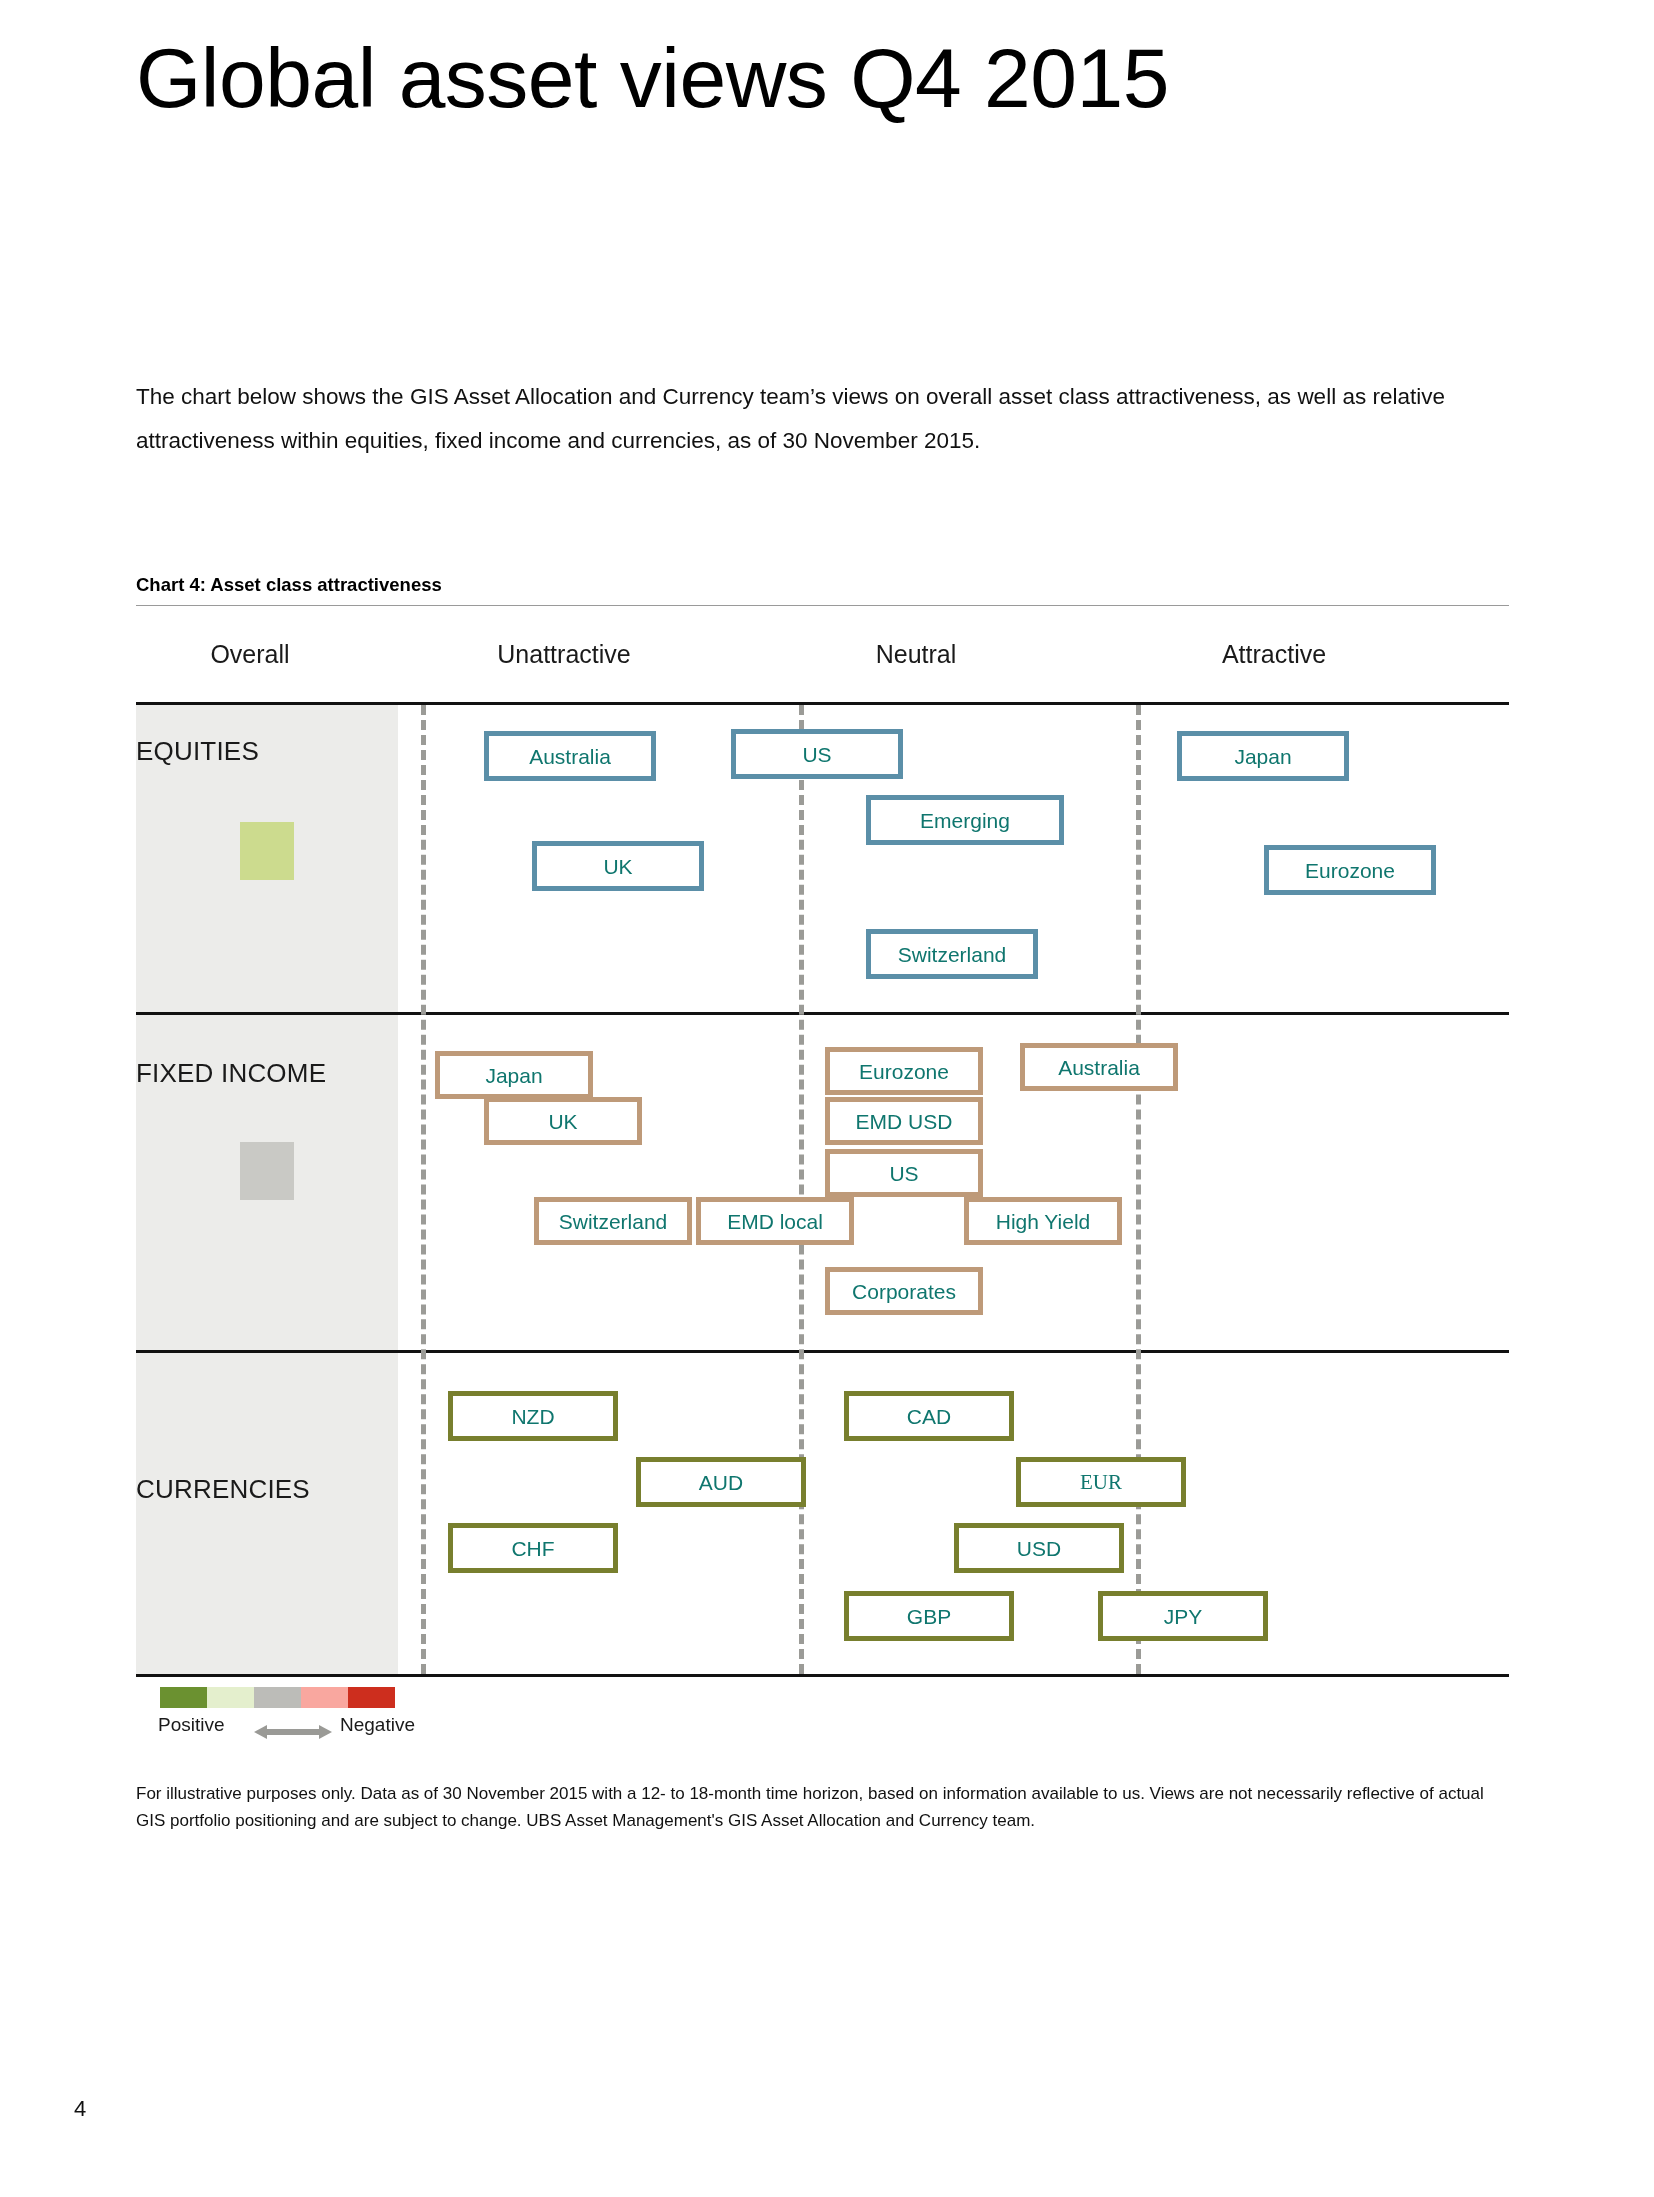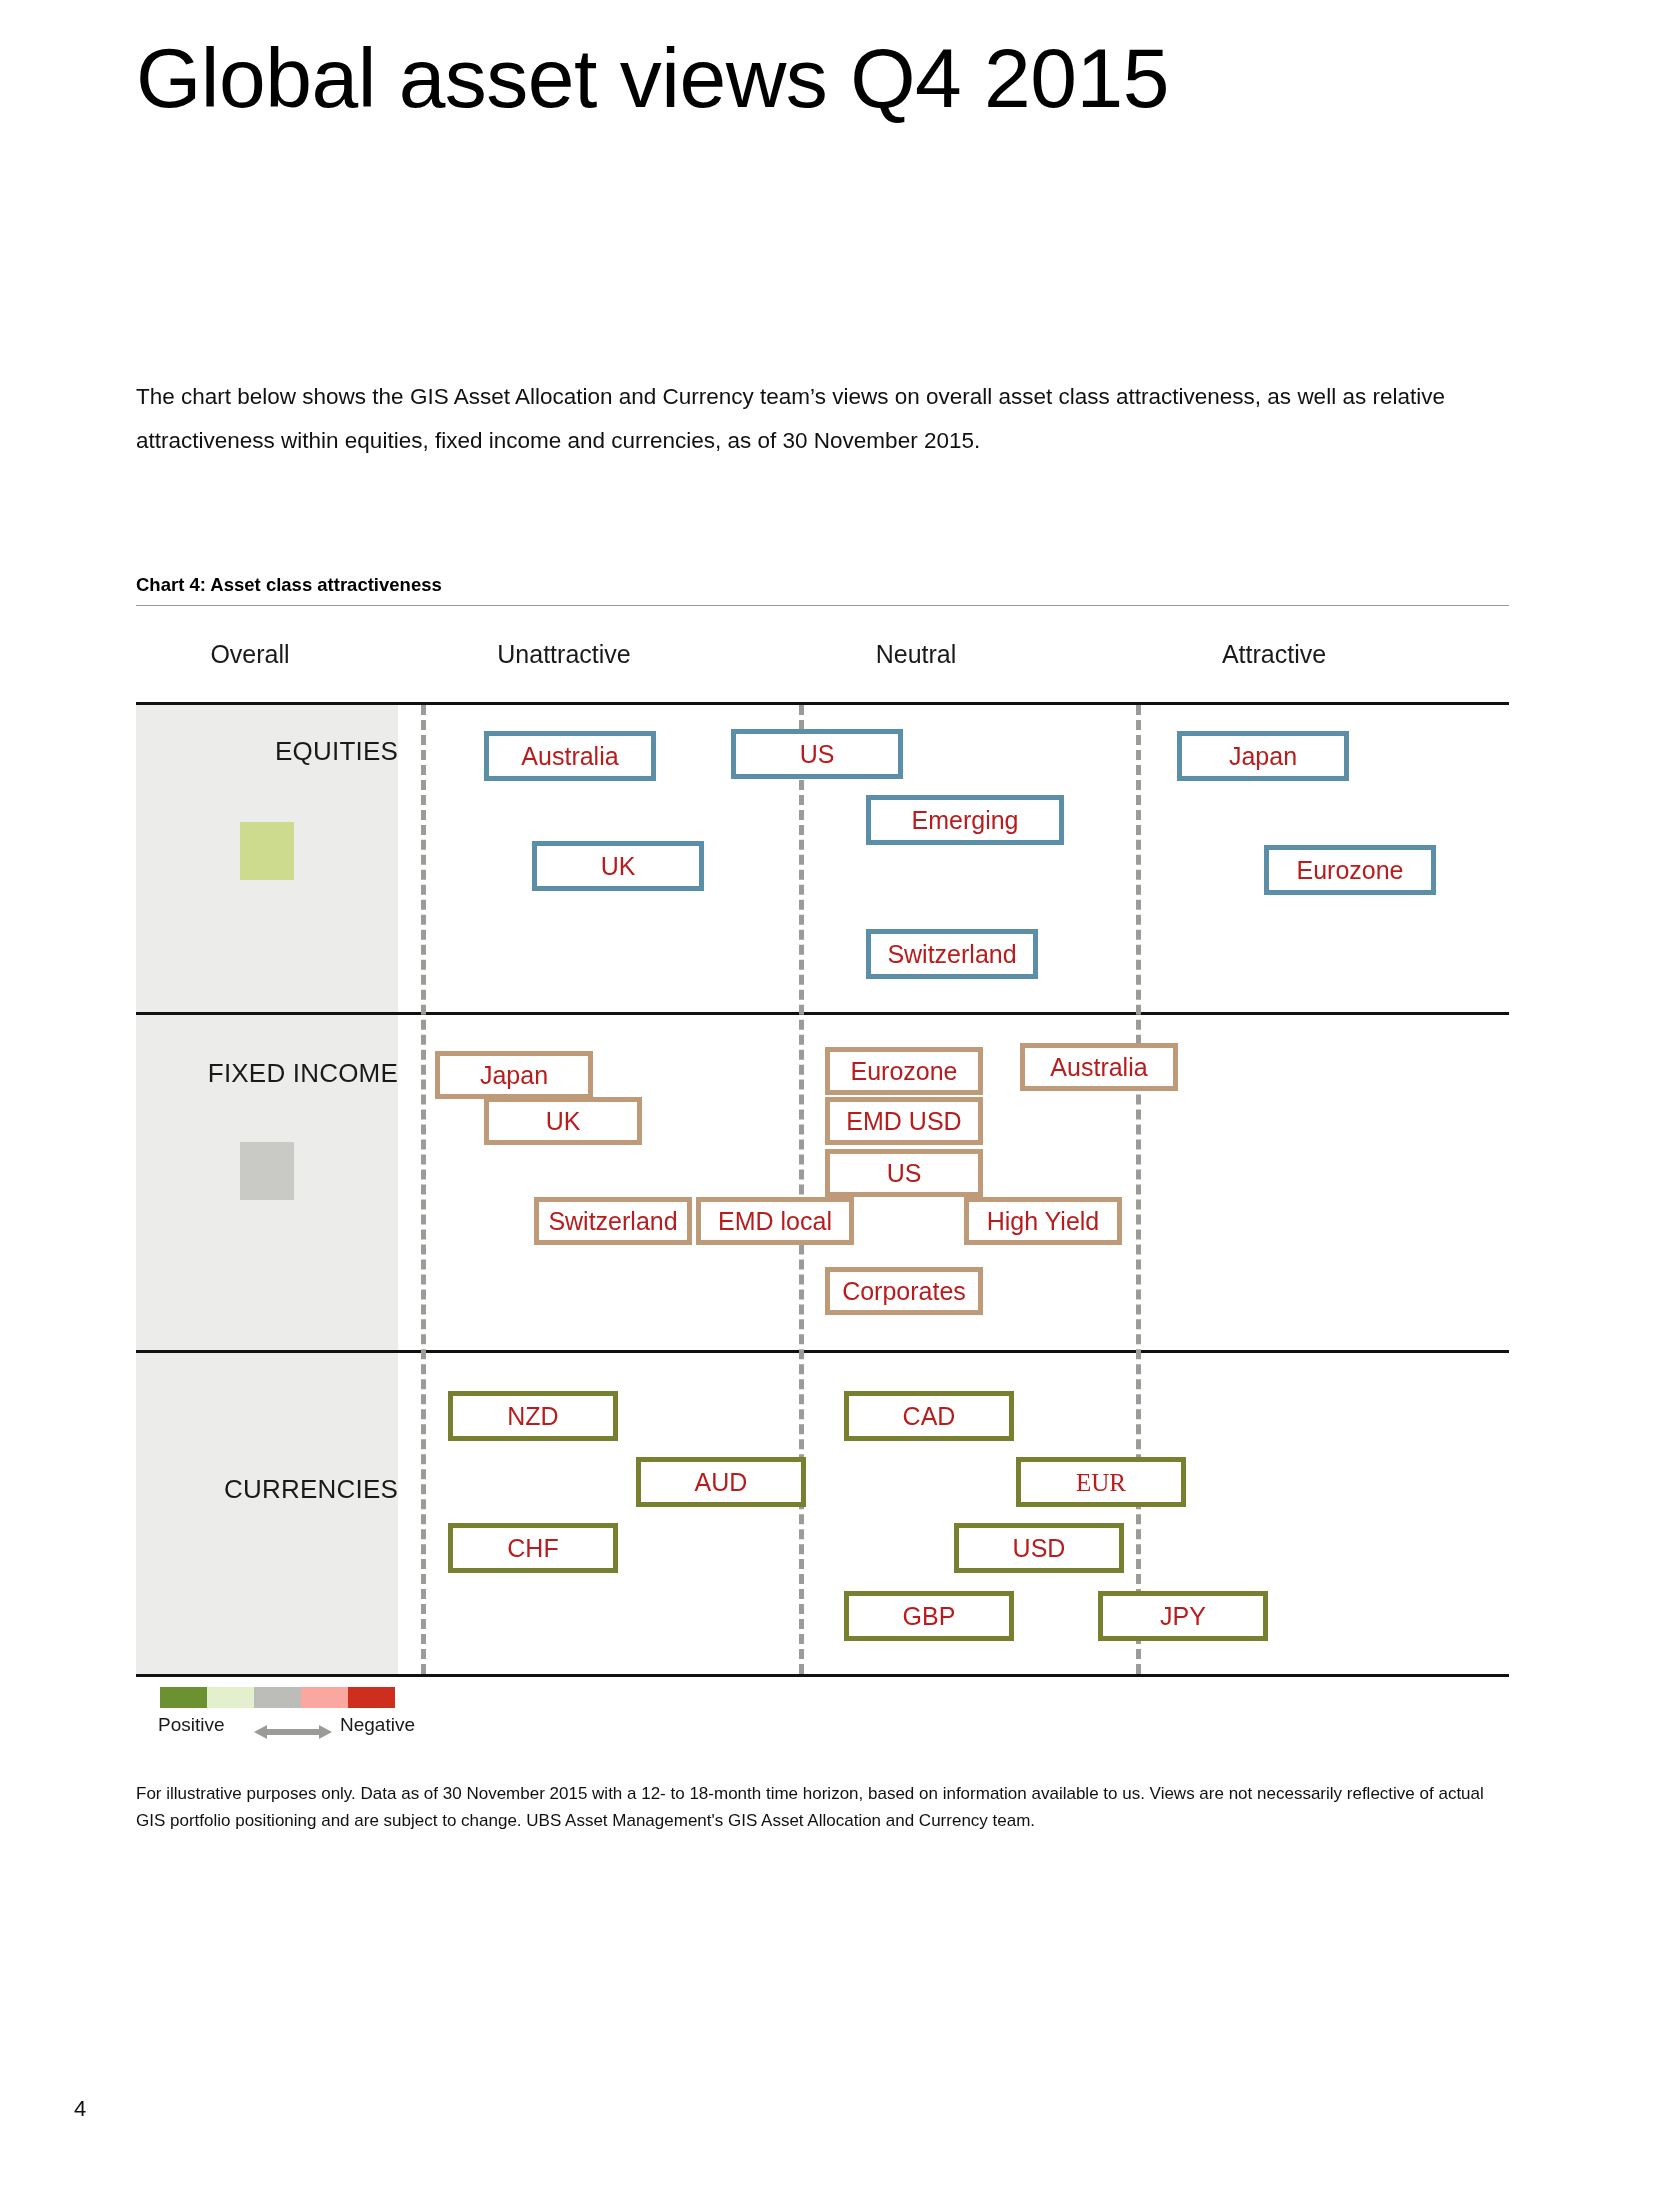--- a/index.html
+++ b/index.html
@@ -45,35 +45,35 @@
   .rule.top{top:0;}
   .rule.r1{top:310px;}
   .rule.r2{top:648px;}
   .rule.bottom{top:972px;}
 
   .rowlabel-bg{
     position:absolute;left:0;width:262px;background:#ececea;
   }
 
   .rowlabel{
-    position:absolute;width:262px;text-align:right;
+    position:absolute;width:262px;text-align:left;
     font-size:26px;font-weight:300;color:#1a1a1a;letter-spacing:.2px;
   }
   .swatch{position:absolute;width:54px;height:58px;}
 
   
   .vsep{
     position:absolute;width:0;border-left:5px dashed #9b9b97;
   }
 
   
   .box{
     position:absolute;box-sizing:border-box;background:#fff;
     display:flex;align-items:center;justify-content:center;
-    font-size:25px;font-weight:300;color:#b91c1c;
+    font-size:21px;font-weight:300;color:#0f766e;
     line-height:1;white-space:nowrap;text-align:center;
   }
   .box.eq{border:5px solid #5b8fa8;}
   .box.fi{border:5px solid #be9a79;}
   .box.fx{border:5px solid #15803d;}
 
   
   .legend{position:absolute;left:160px;top:1687px;}
   .legend-bar{position:absolute;left:0;top:0;display:flex;}
   .legend-chip{width:47px;height:21px;}

